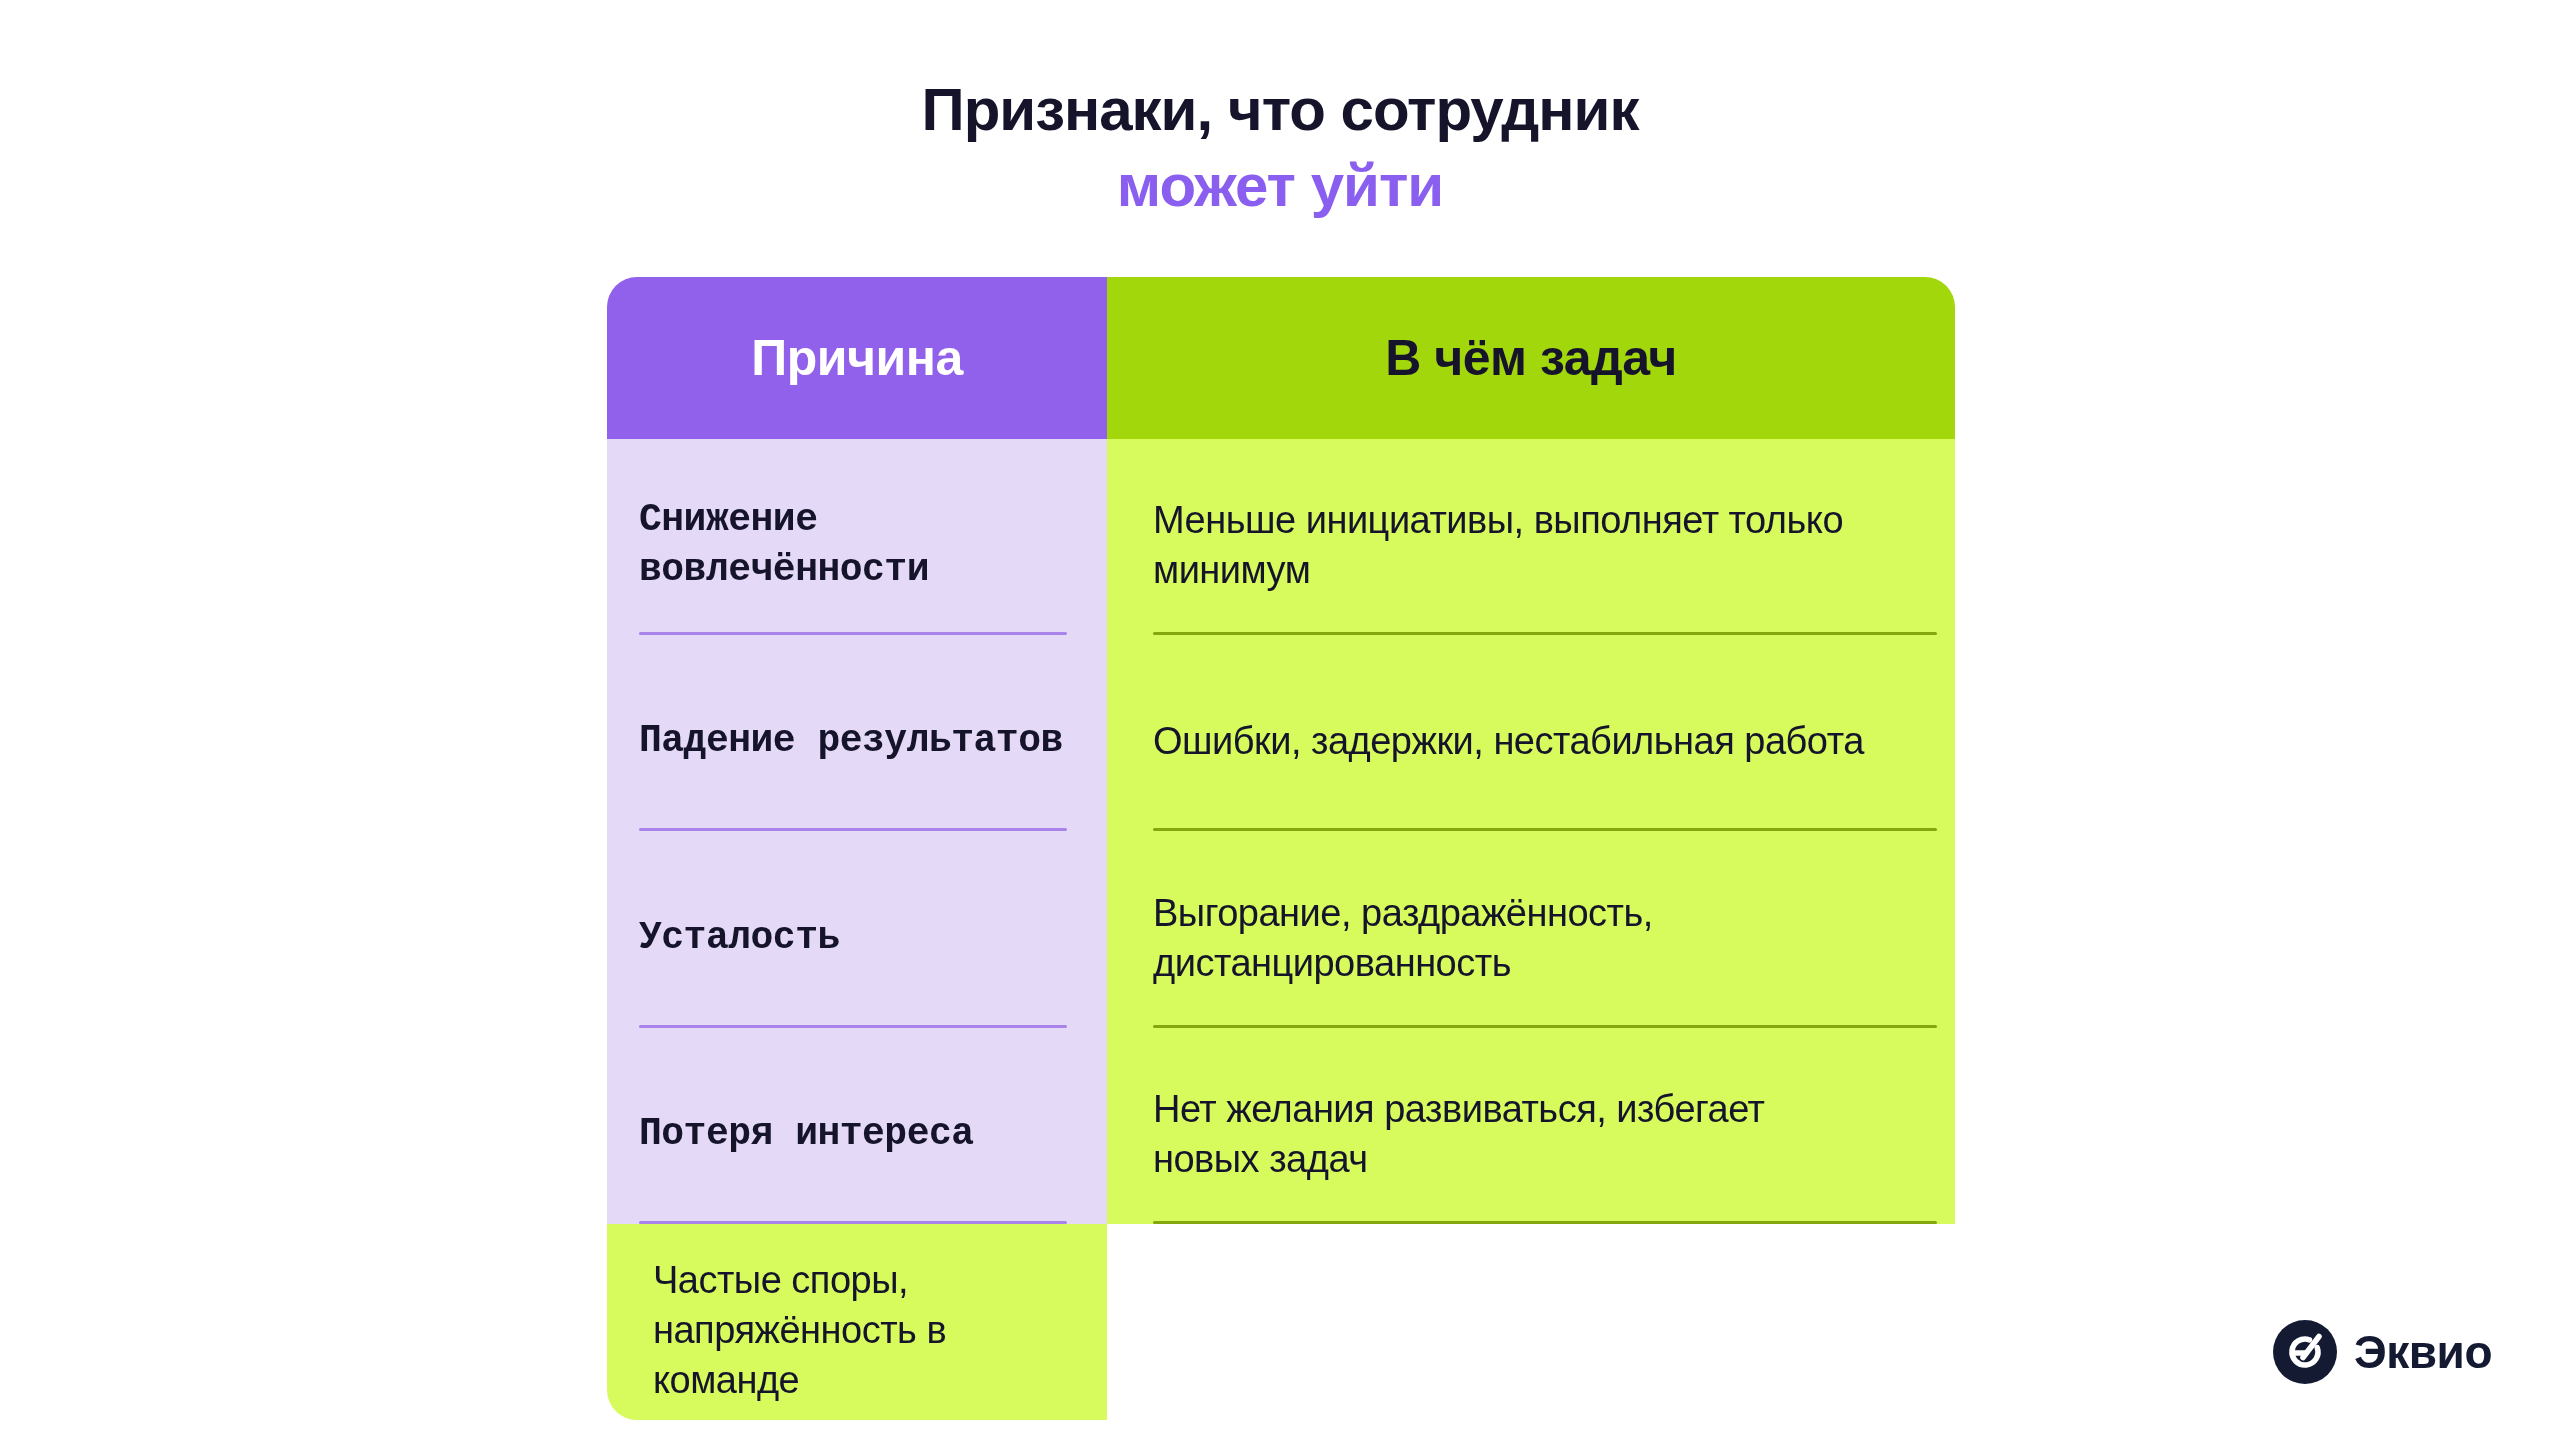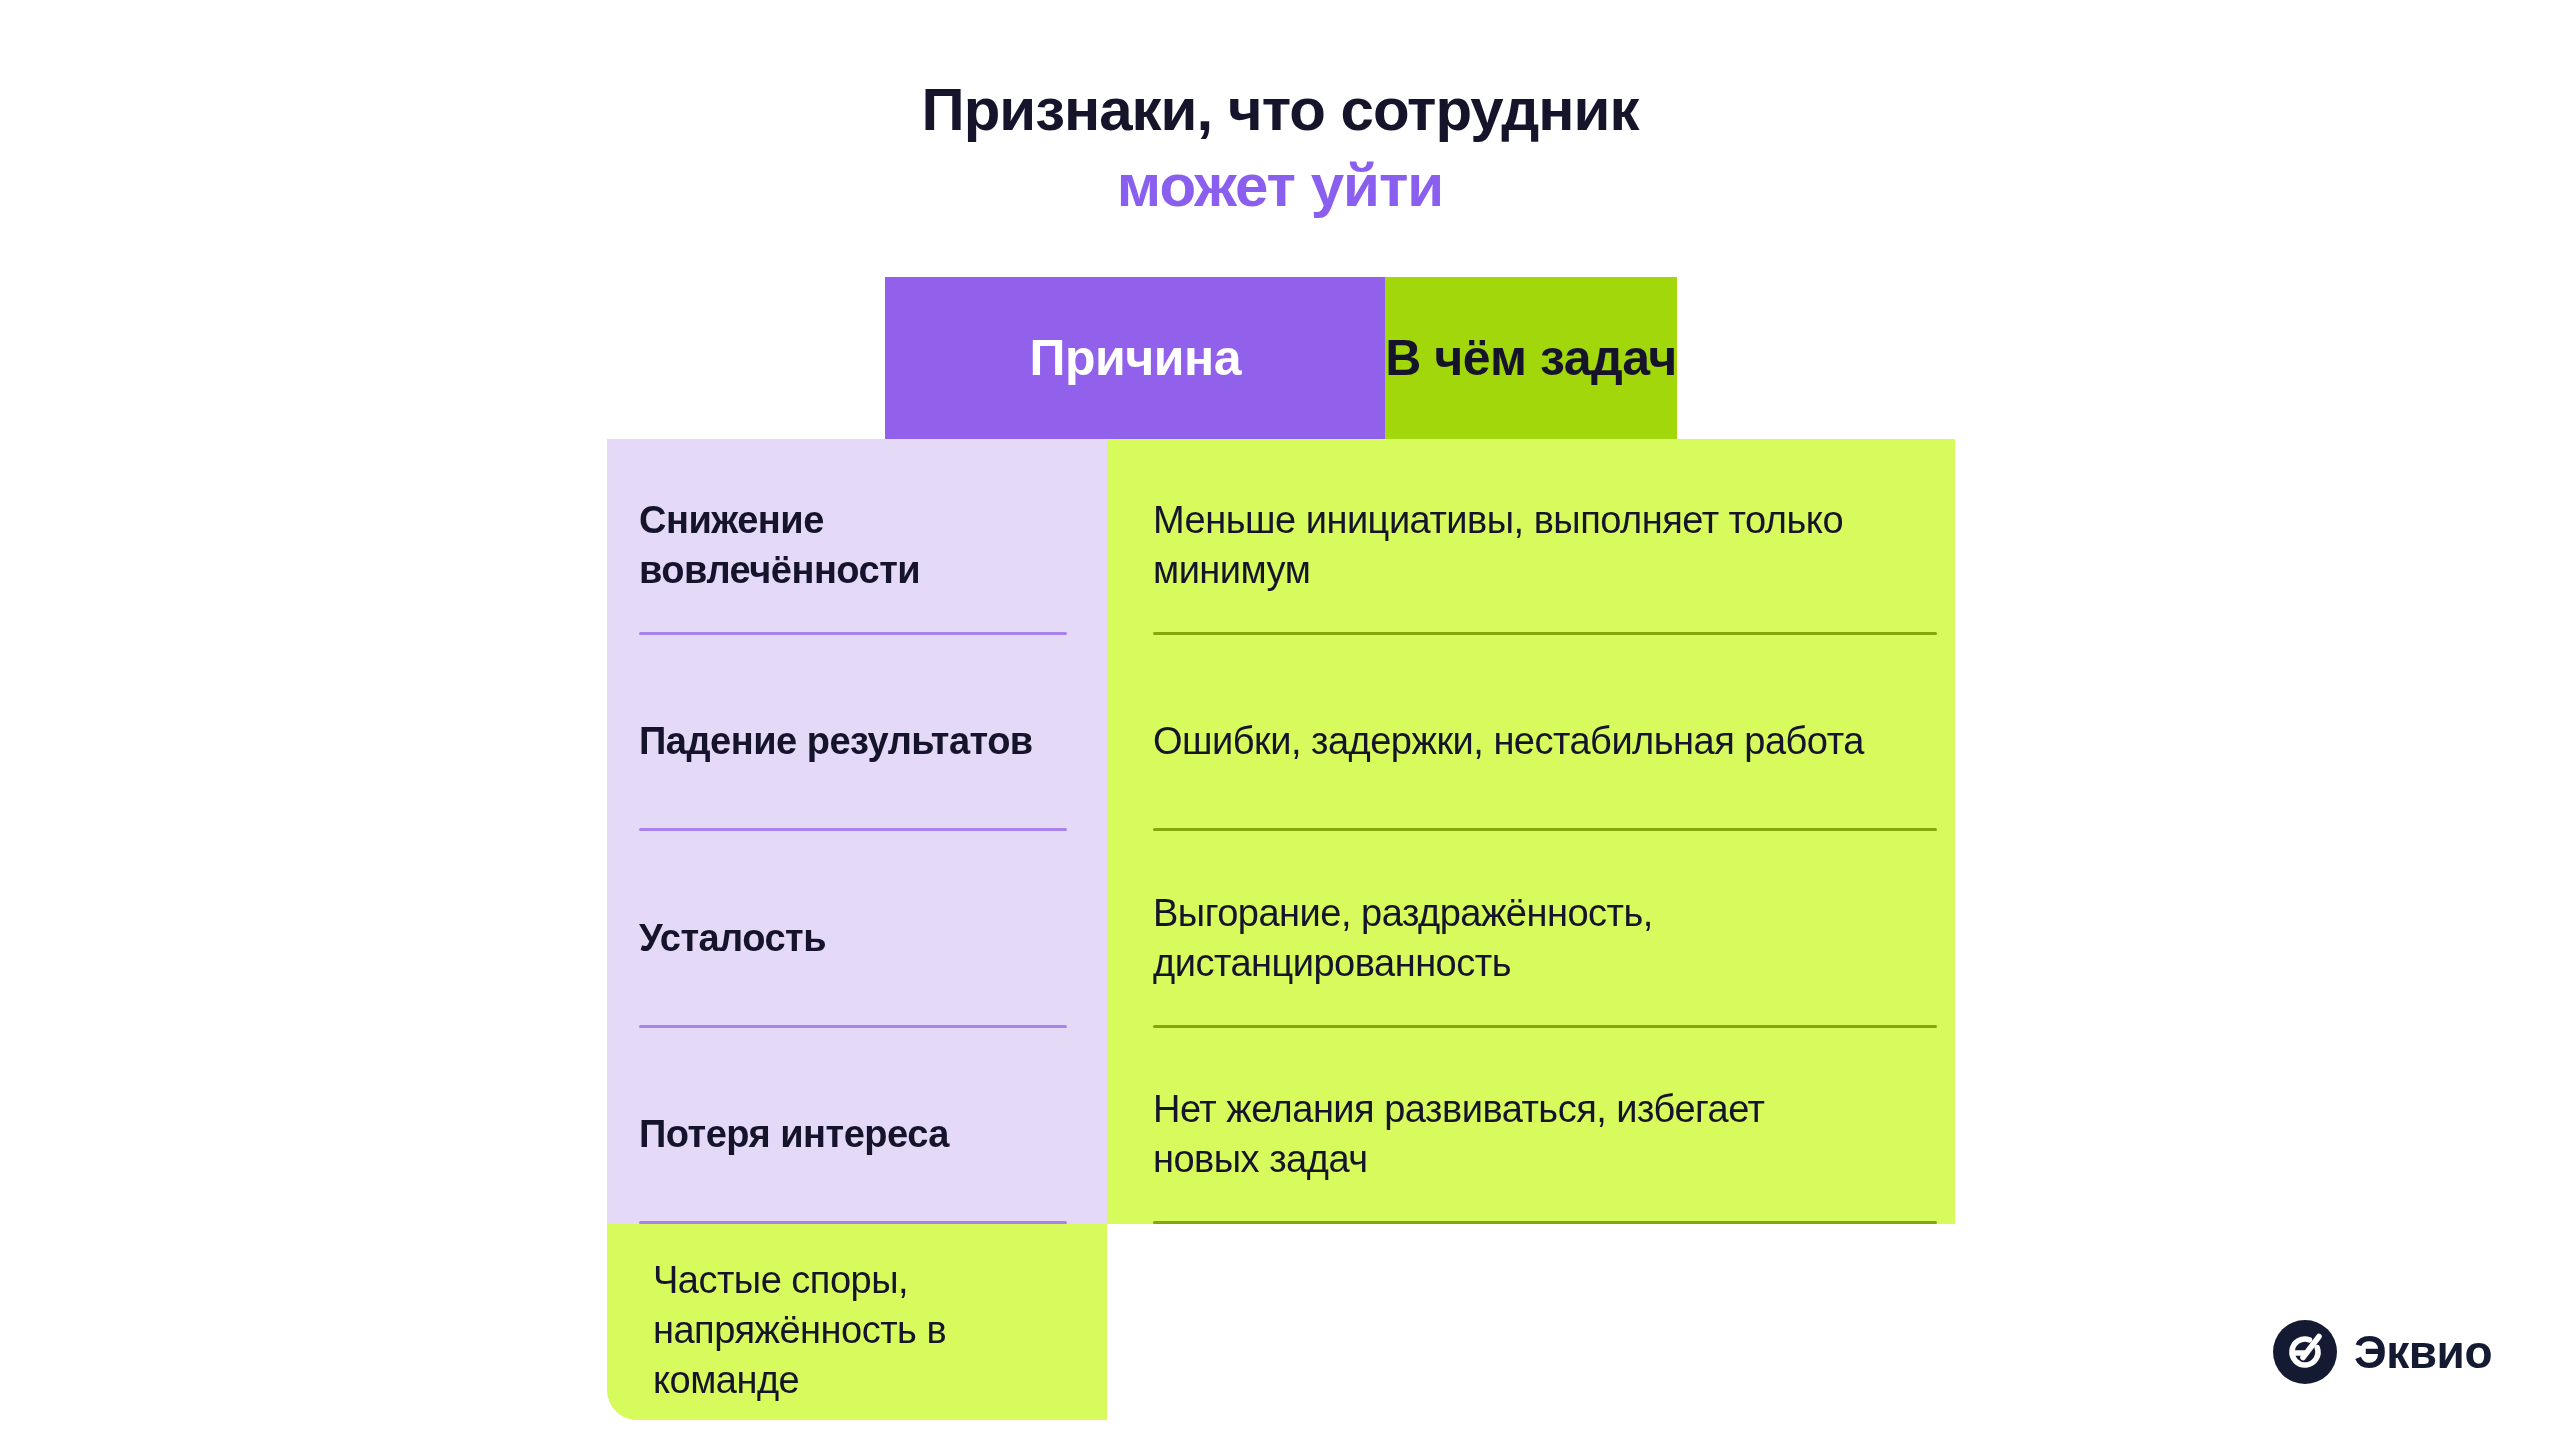--- a/index.html
+++ b/index.html
@@ -39,21 +39,20 @@
 
   
   .table{
     position:absolute;
     left:607px; top:277px;
     width:1348px; height:1143px;
     border-radius:30px;
     overflow:hidden;
     display:flex;
     flex-direction:column;
-    align-items:center;
   }
   .thead{
     flex:0 0 162px;
     display:grid;
     grid-template-columns:500px 1fr;
   }
   .th{
     display:flex;
     align-items:center;
     justify-content:center;
@@ -75,20 +74,21 @@
     grid-template-columns:500px 1fr;
   }
   .cell{
     position:relative;
     display:flex;
     align-items:center;
   }
   .cell-reason{
     background:var(--cell-purple);
     padding:16px 40px 0 32px;
+    font-family:Liberation Mono, monospace;
   }
   .cell-detail{
     background:var(--cell-green);
     padding:16px 80px 0 46px;
   }
   .cell-text{
     font-size:38px;
     line-height:50px;
     letter-spacing:-0.5px;
   }

